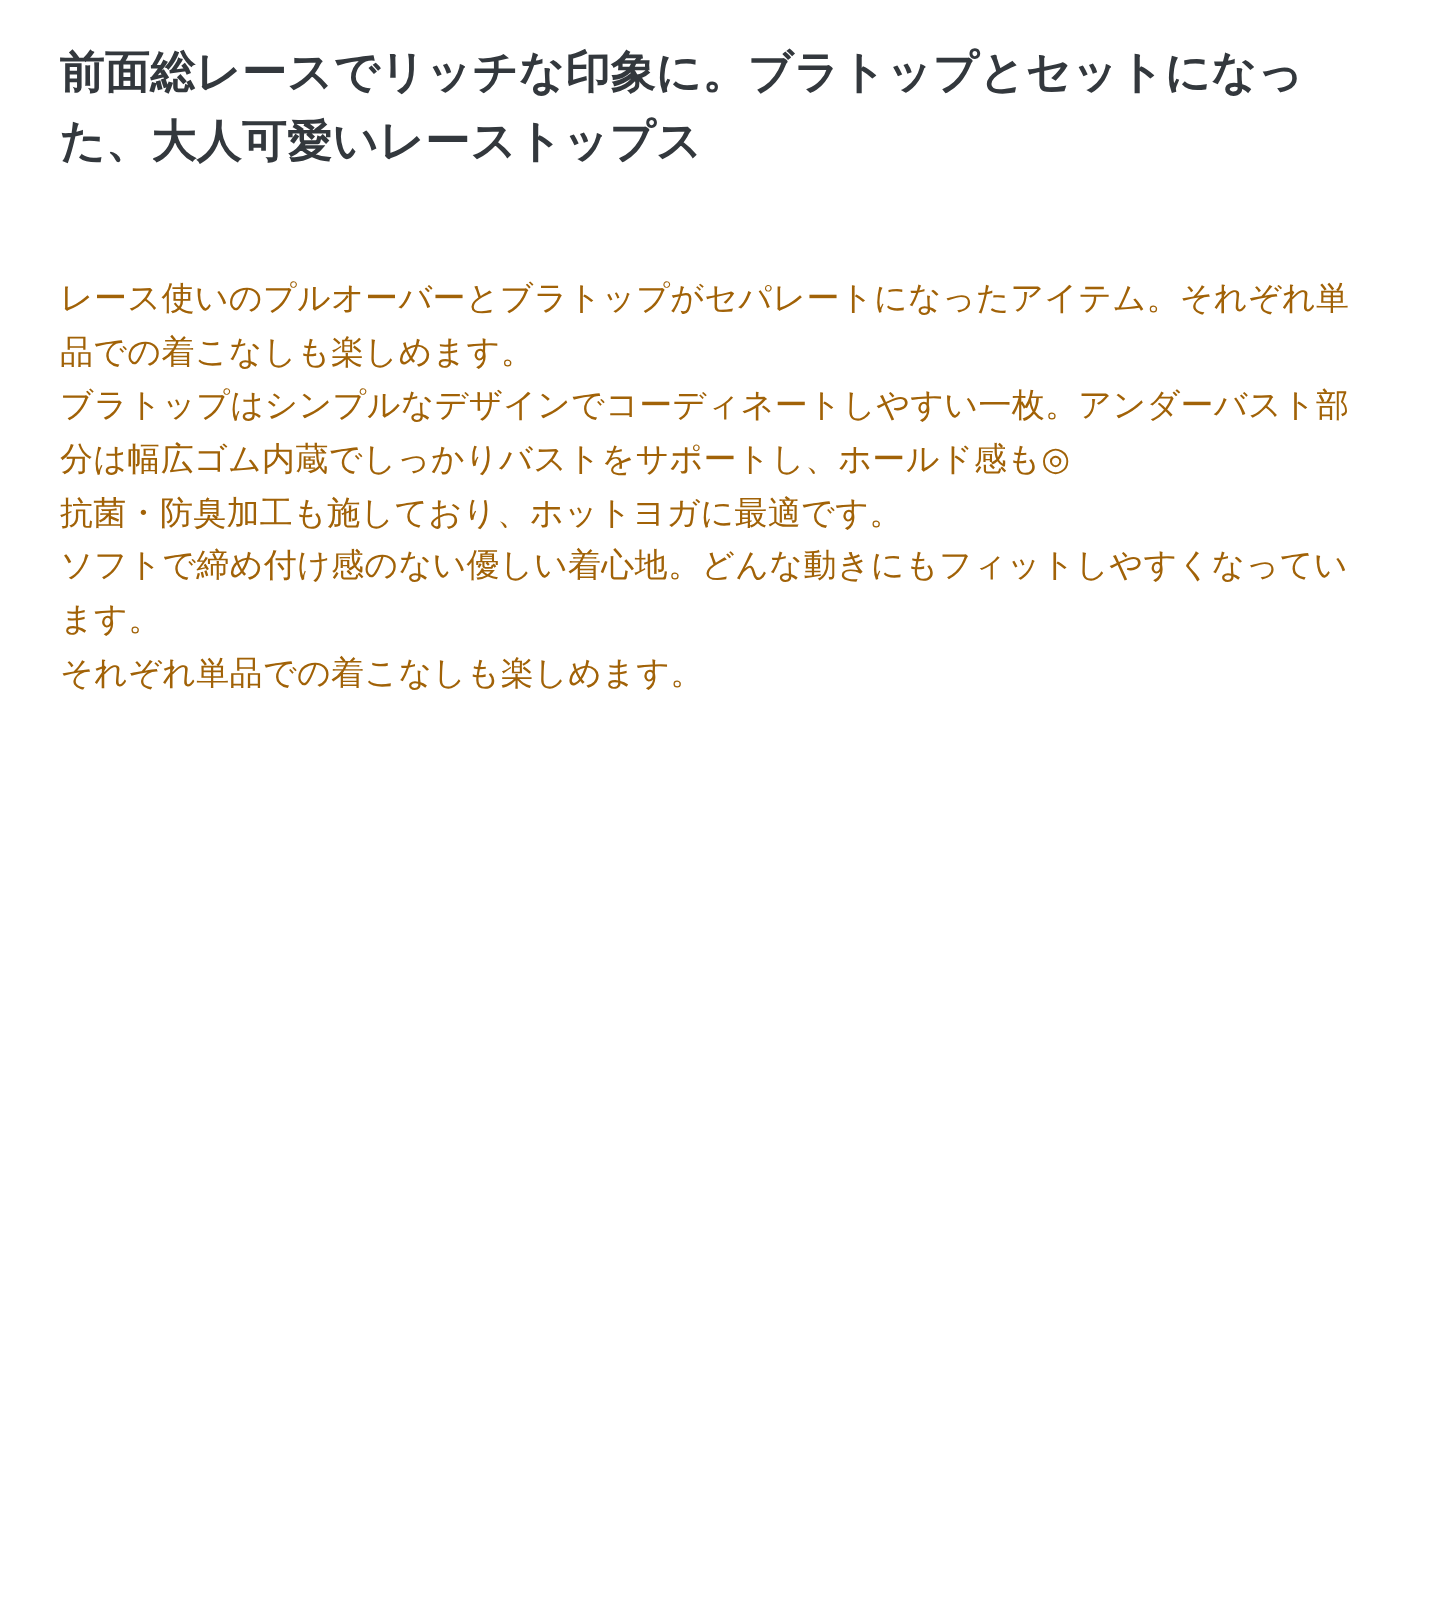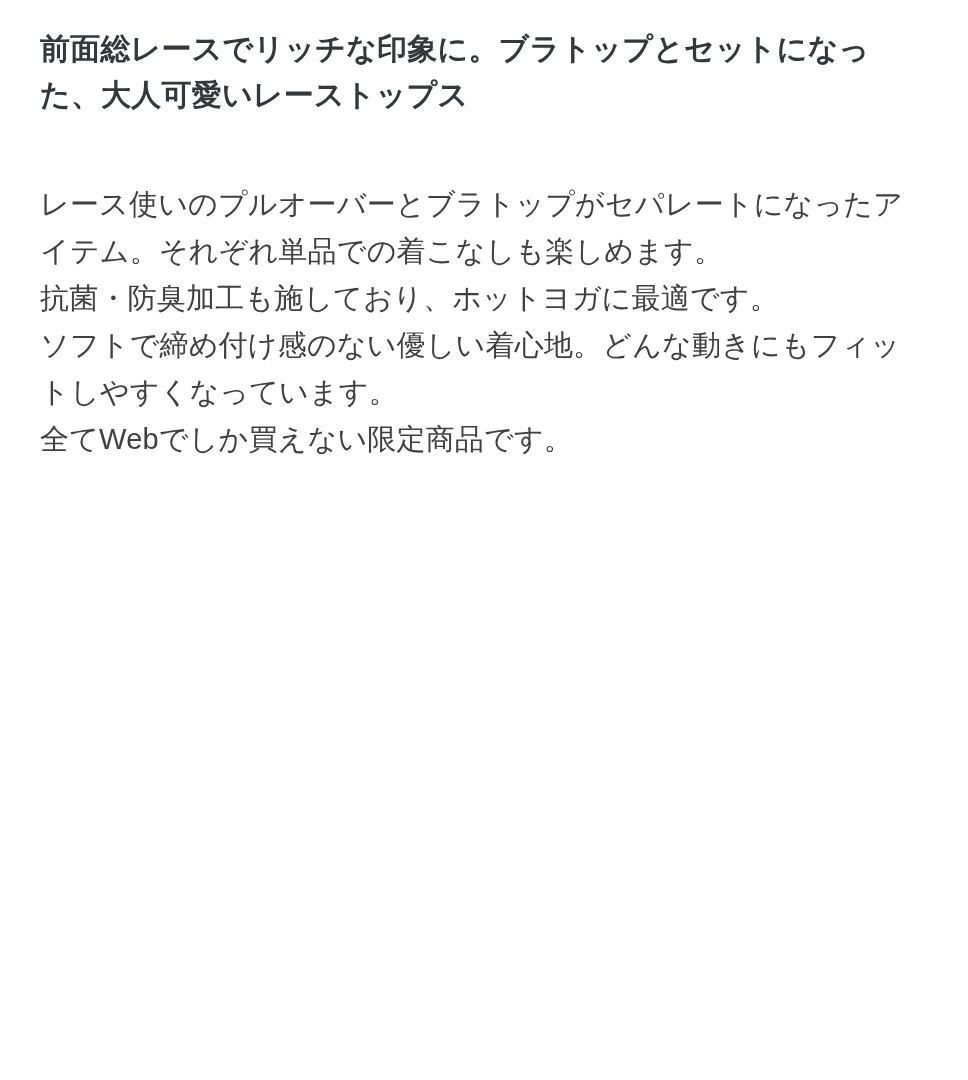--- a/index.html
+++ b/index.html
@@ -26,40 +26,41 @@
     font-size: 30px;
     line-height: 1.52;
     font-weight: bold;
     color: #33383d;
     letter-spacing: 0.2px;
   }
   .heading-spacer {
     height: 64px;
   }
   .product-description {
-    font-size: 29px;
+    font-size: 22px;
     line-height: 1.62;
-    color: #404040;
+    color: #a16207;
     letter-spacing: 0.2px;
     font-weight: normal;
   }
   .desc-paragraph {
     margin: 0;
     padding: 0;
   }
 </style>
 </head>
 <body>
 
 <div class="page">
 
   <h1 class="product-heading">前面総レースでリッチな印象に。ブラトップとセットになった、大人可愛いレーストップス</h1>
 
   <div class="heading-spacer"></div>
 
   <div class="product-description">
     <p class="desc-paragraph">レース使いのプルオーバーとブラトップがセパレートになったアイテム。それぞれ単品での着こなしも楽しめます。</p>
+    <p class="desc-paragraph">ブラトップはシンプルなデザインでコーディネートしやすい一枚。アンダーバスト部分は幅広ゴム内蔵でしっかりバストをサポートし、ホールド感も◎</p>
     <p class="desc-paragraph">抗菌・防臭加工も施しており、ホットヨガに最適です。</p>
     <p class="desc-paragraph">ソフトで締め付け感のない優しい着心地。どんな動きにもフィットしやすくなっています。</p>
-    <p class="desc-paragraph">全てWebでしか買えない限定商品です。</p>
+    <p class="desc-paragraph">それぞれ単品での着こなしも楽しめます。</p>
   </div>
 
 </div>
 
 </body></html>

